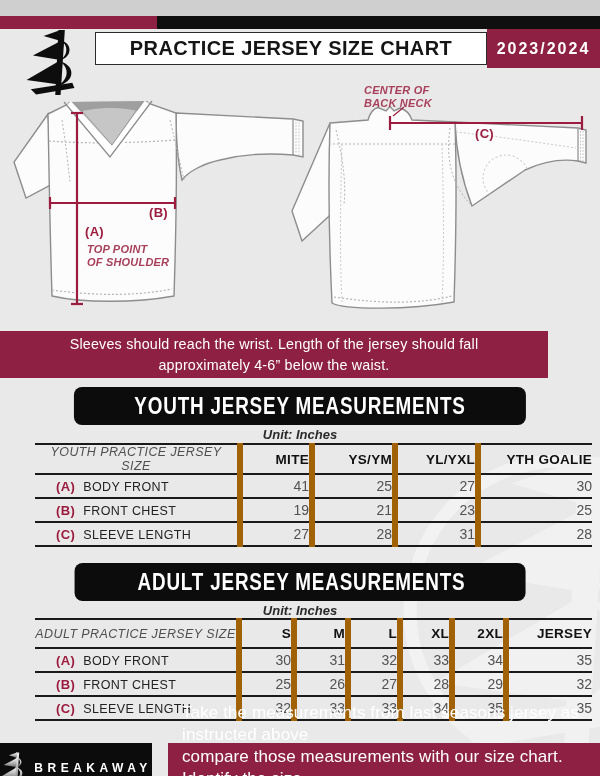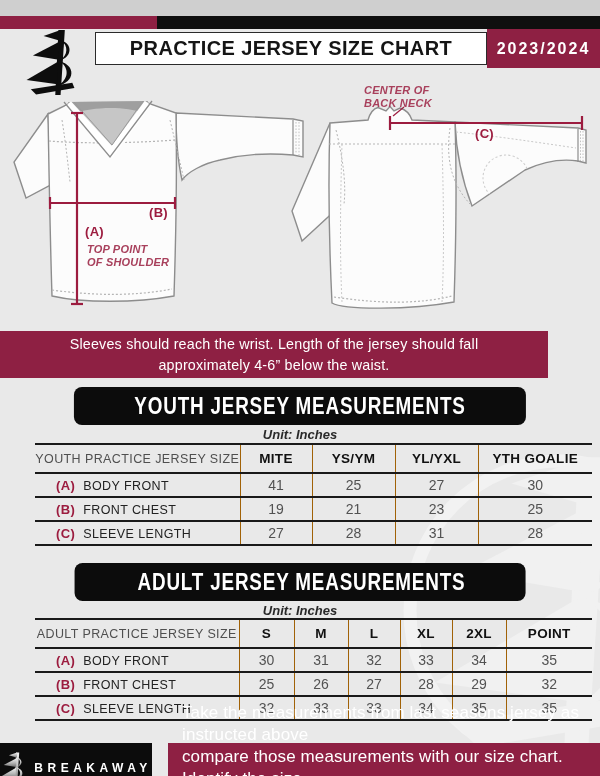--- a/index.html
+++ b/index.html
@@ -68,26 +68,26 @@
   .unit-adult { top:587px; }
 
   
   table.size-table {
     position:absolute; left:35px; width:557px;
     border-collapse:collapse; table-layout:fixed;
   }
   .table-youth { top:427px; }
   .table-adult { top:602px; }
   .size-table td { border-top:2px solid #1a1a1a; vertical-align:middle; }
-  .size-table td + td { border-left:1px solid #a16207; }
+  .size-table td + td { border-left:6px solid #a16207;text-align:right; }
   .size-table tr.last td { border-bottom:2px solid #1a1a1a; }
   .size-table tr { height:24px; }
   .size-table tr.head { height:29px; }
   td.size-label-cell {
-    text-align:center; font-size:12.5px; letter-spacing:.4px; color:#4f4f4f;
+    text-align:center; font-size:12.5px; letter-spacing:.4px; color:#4f4f4f;font-style:italic;
   }
   td.col-head { text-align:center; font-size:13.5px; font-weight:700; color:#111; letter-spacing:.3px; }
   td.row-label { padding-left:21px; font-size:12.5px; color:#222; letter-spacing:.4px; }
   td.row-label .key { color:#9c1c3f; font-weight:800; font-size:13px; margin-right:8px; }
   td.val { text-align:center; font-size:14px; color:#525252; }
 
   
   .watermark { position:absolute; left:400px; top:400px; }
 
   
@@ -271,21 +271,21 @@
         <col style="width:86px">
       </colgroup>
     <tbody>
         <tr class="head">
       <td class="size-label-cell">ADULT PRACTICE JERSEY SIZE</td>
       <td class="col-head">S</td>
       <td class="col-head">M</td>
       <td class="col-head">L</td>
       <td class="col-head">XL</td>
       <td class="col-head">2XL</td>
-      <td class="col-head">POINT</td>
+      <td class="col-head">JERSEY</td>
     </tr>
     <tr>
       <td class="row-label"><span class="key">(A)</span><span>BODY FRONT</span></td>
       <td class="val">30</td>
       <td class="val">31</td>
       <td class="val">32</td>
       <td class="val">33</td>
       <td class="val">34</td>
       <td class="val">35</td>
     </tr>

